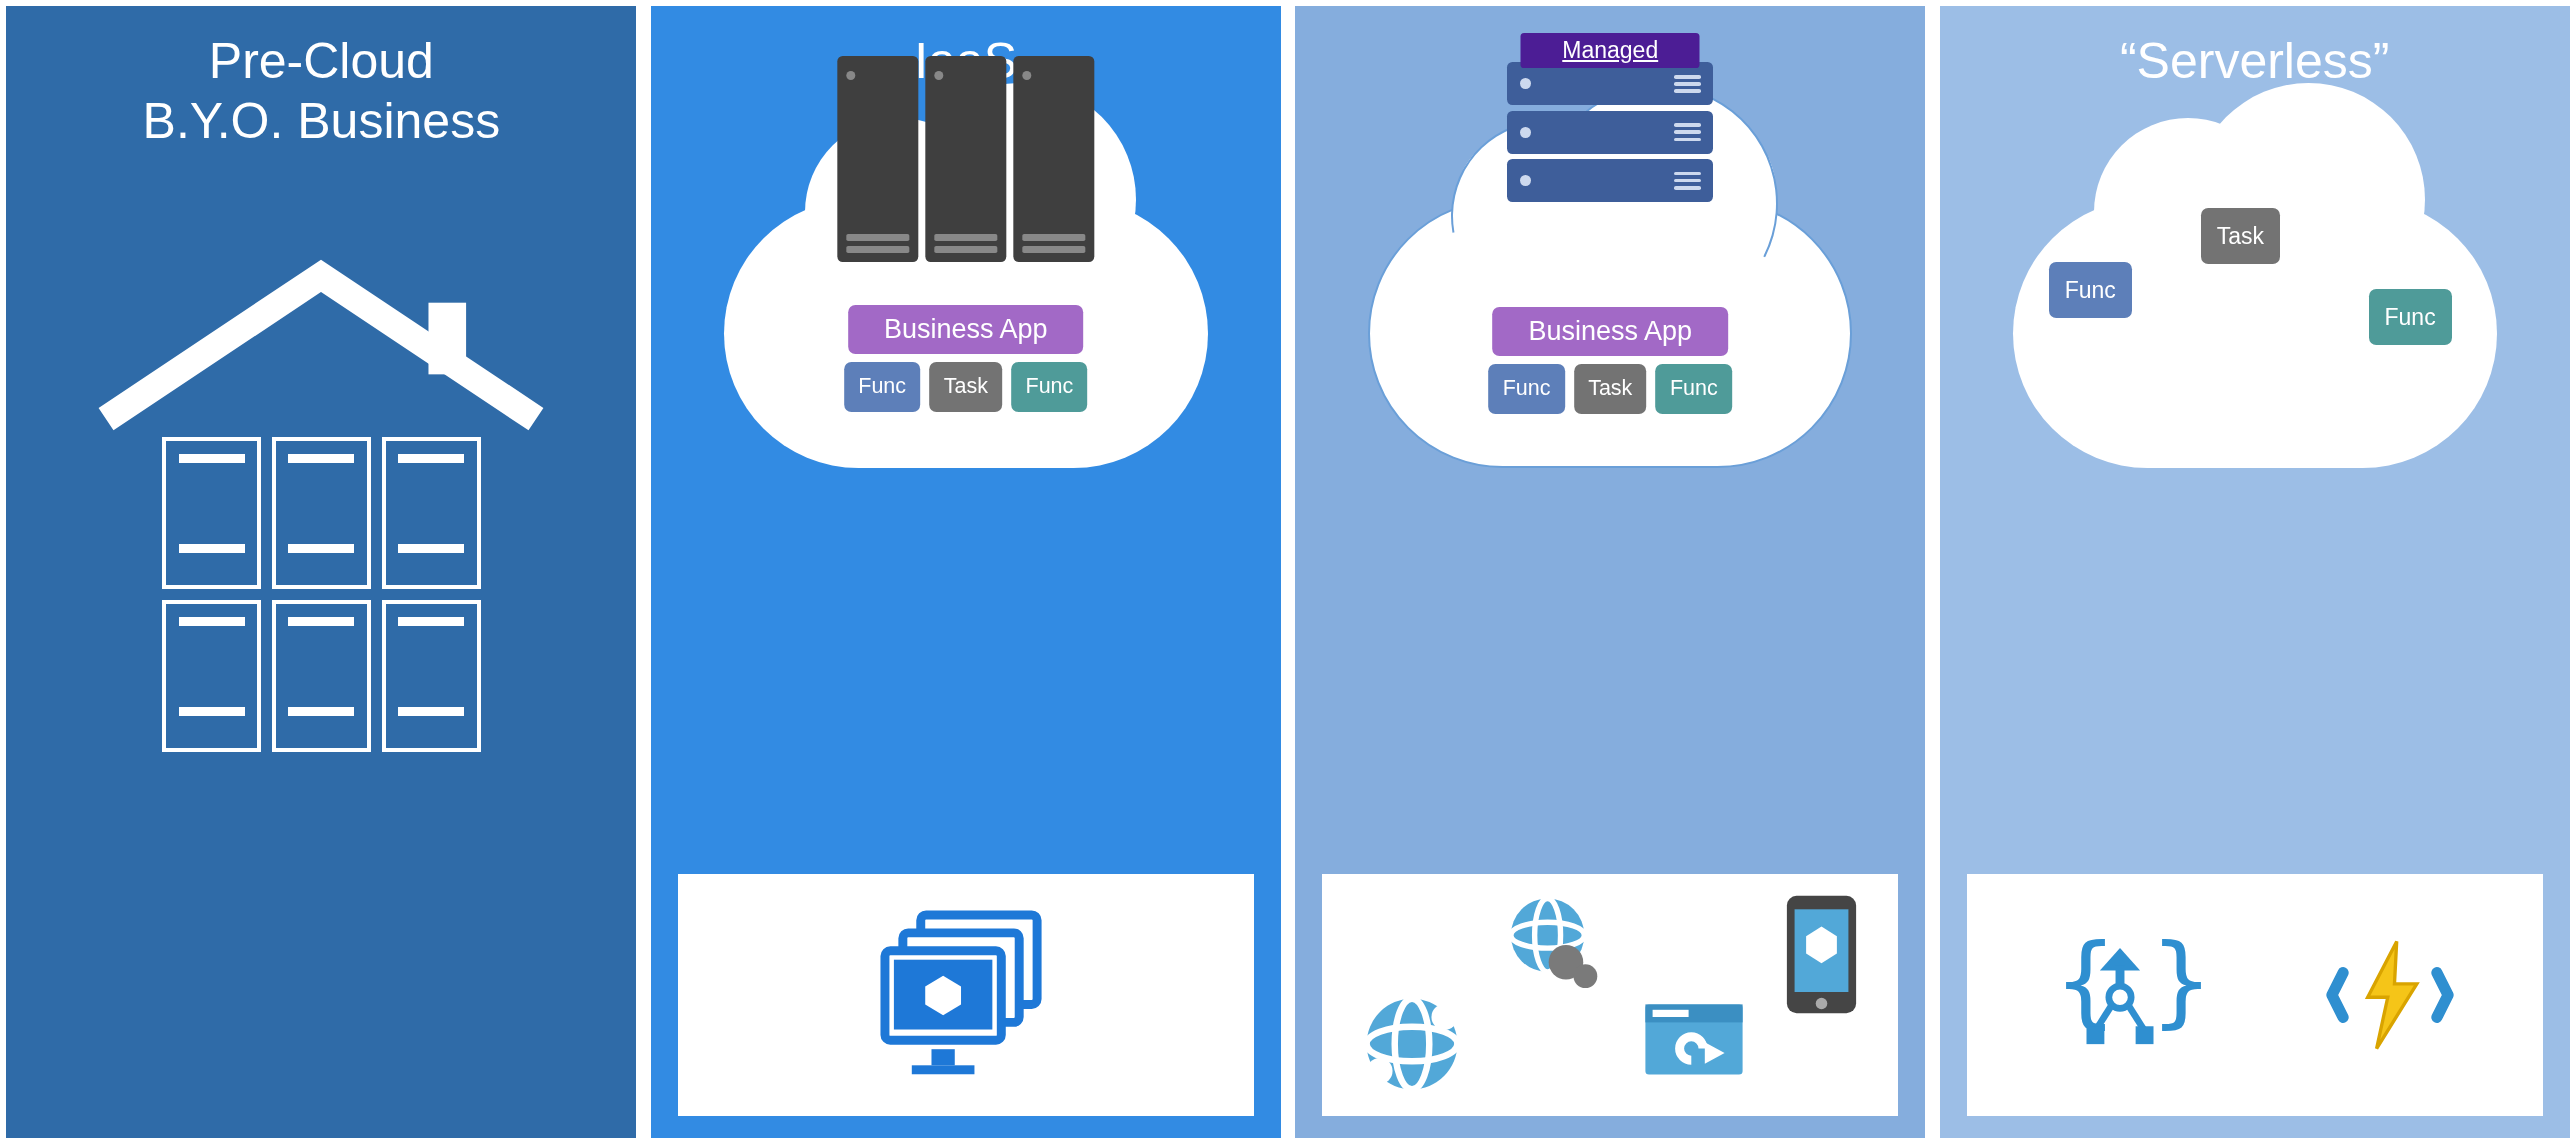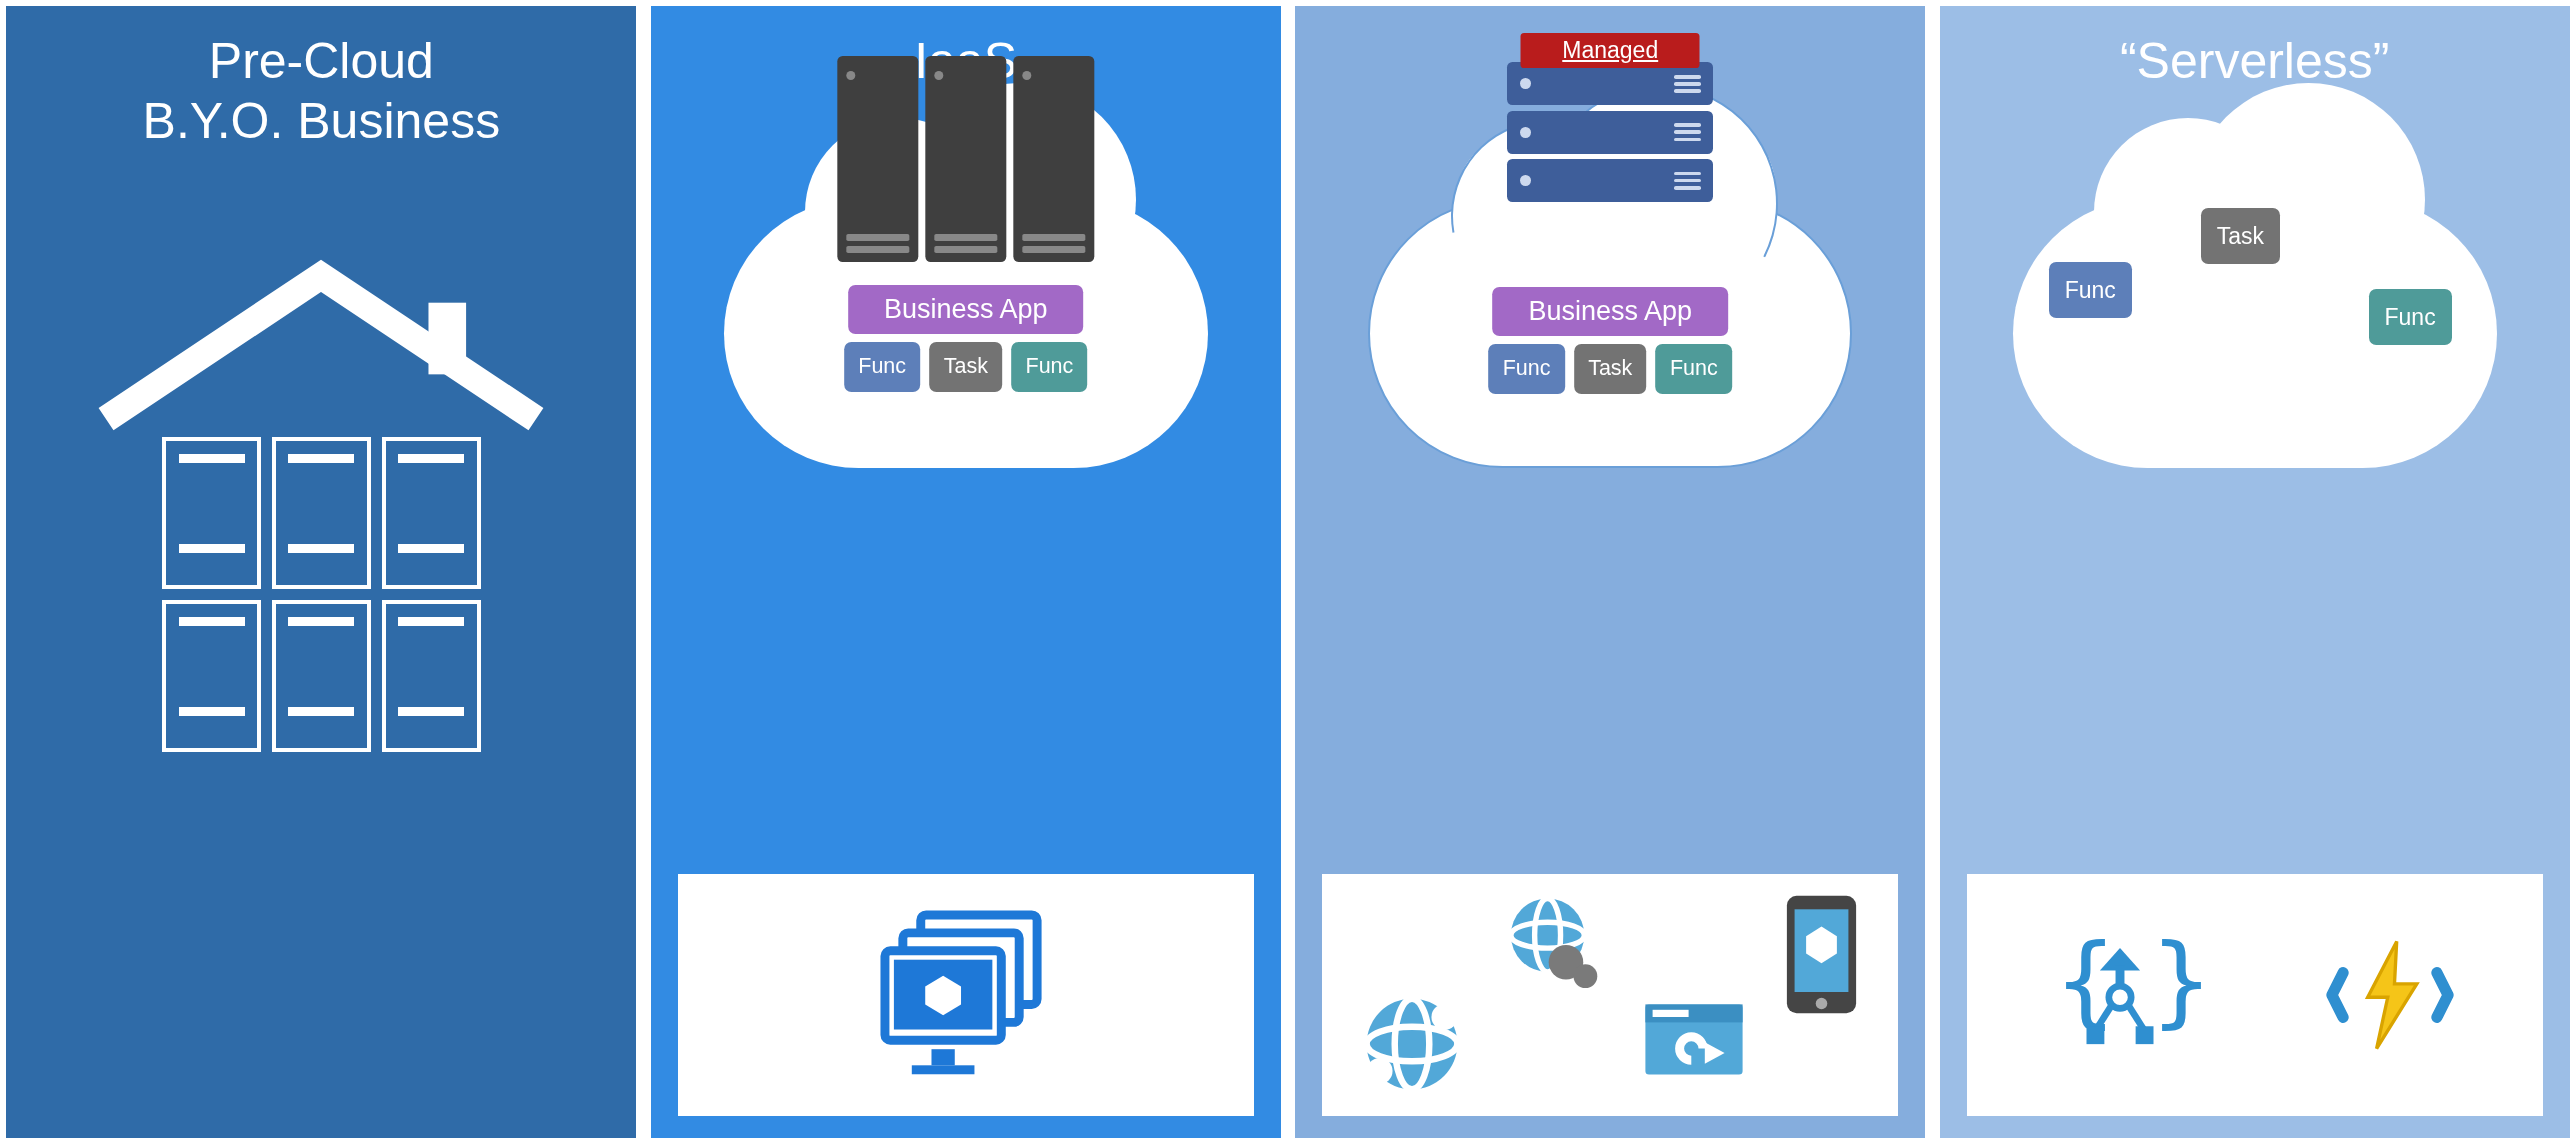--- a/index.html
+++ b/index.html
@@ -98,21 +98,21 @@
   }
   .vm span { height:7.2px; background:#888; margin-top:5.4px; border-radius:1.8px;}
   .vm .dot { width:9px; height:9px; border-radius:50%; background:#888; align-self:flex-start; margin-bottom:auto; margin-top:5.4px;}
 
   
   .stack { position:absolute; left:50%; transform:translateX(-50%); z-index:3; display:flex; flex-direction:column; align-items:center; gap:7.2px;}
   .stack.iaas { top: 86px; }
   .stack.paas { top: 86px; }
   .pill-app {
     background:#a269c6; color:#fff; font-size:27px; font-weight:300;
-    padding:9px 36px; border-radius:7.2px;
+    padding:9px 36px; border-radius:7.2px;margin-top:20px;
   }
   .pill-row { display:flex; gap:9px; }
   .pill { color:#fff; font-size:21.5px; font-weight:300; padding:12.5px 14.3px; border-radius:7.2px; }
   .p-func1 { background:#5d7fb9; }
   .p-task  { background:#737373; }
   .p-func2 { background:#4f9b99; }
 
   
   .mgd-stack {
     position:absolute; top:-139px; left:50%; transform:translateX(-50%);
@@ -120,21 +120,21 @@
   }
   .mgd {
     width:206px; height:43px; background:#3e5e9a; border-radius:5.4px;
     display:flex; align-items:center; justify-content:space-between; padding:0 12.5px;
   }
   .mgd .d { width:10.8px;height:10.8px;border-radius:50%;background:#cdd9ee;}
   .mgd .bars { display:flex; flex-direction:column; gap:3.6px;}
   .mgd .bars span{ width:27px;height:3.6px;background:#cdd9ee;border-radius:1.8px;}
   .mgd-label {
     position:absolute; top:-168px; left:50%; transform:translateX(-50%);
-    width:179px; background:#b91c1c; color:#fff; text-align:center; font-size:23px;
+    width:179px; background:#4c1d95; color:#fff; text-align:center; font-size:23px;
     padding:3.6px 0; z-index:3; border-radius:3.6px; text-decoration:underline;
   }
 
   
   .svless { position:absolute; z-index:3; }
   .svless .pill { font-size:23px; padding:14.3px 16px; }
 
   
   .az-icon { width:108px; height:108px; display:flex; align-items:center; justify-content:center; }
   svg { overflow:visible; }

